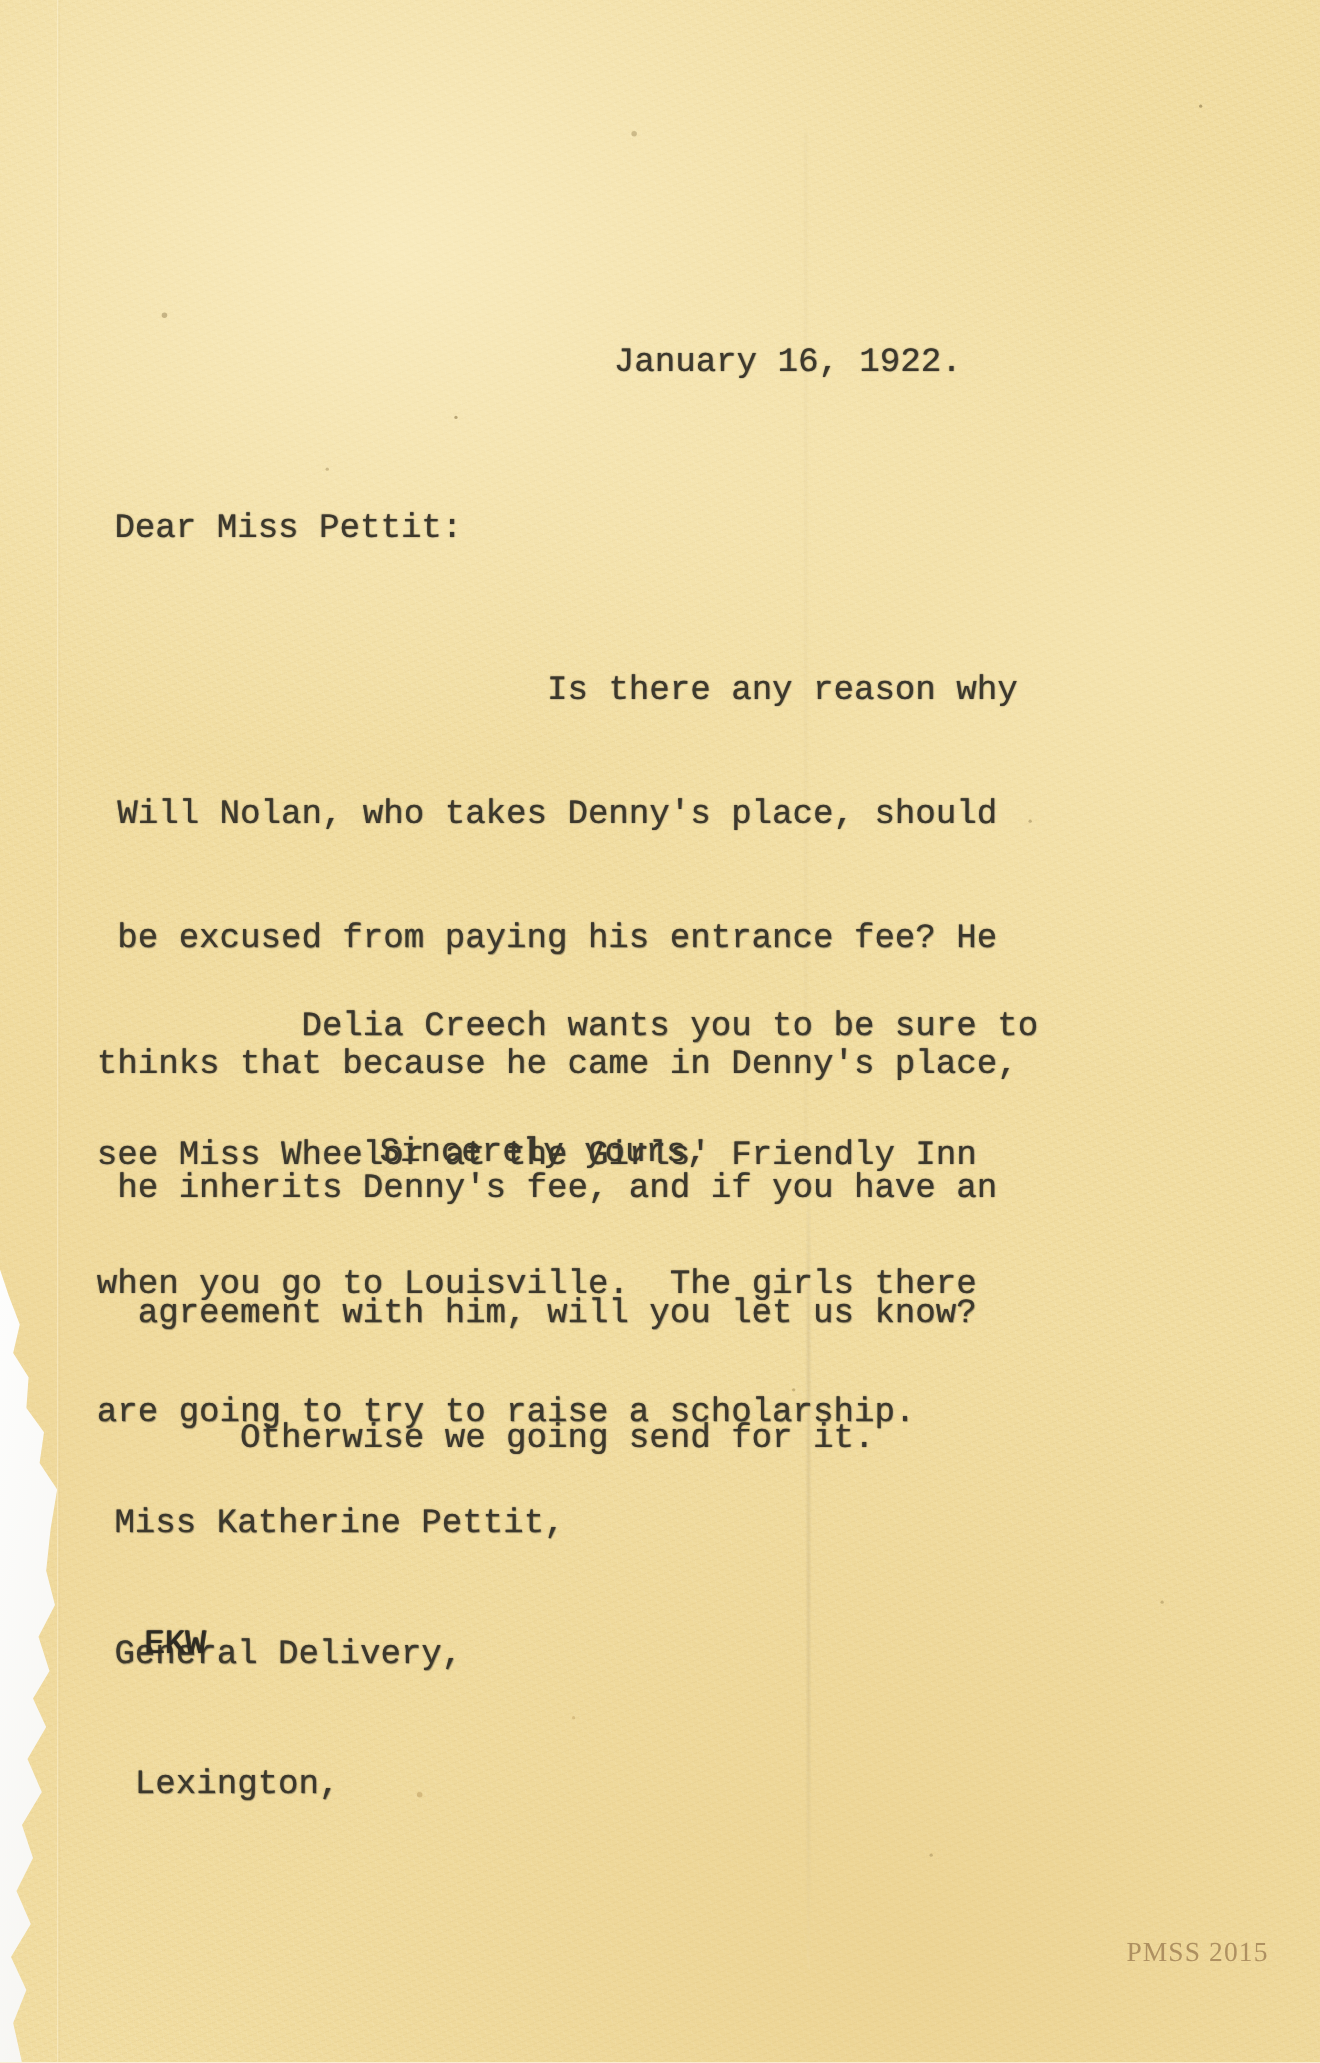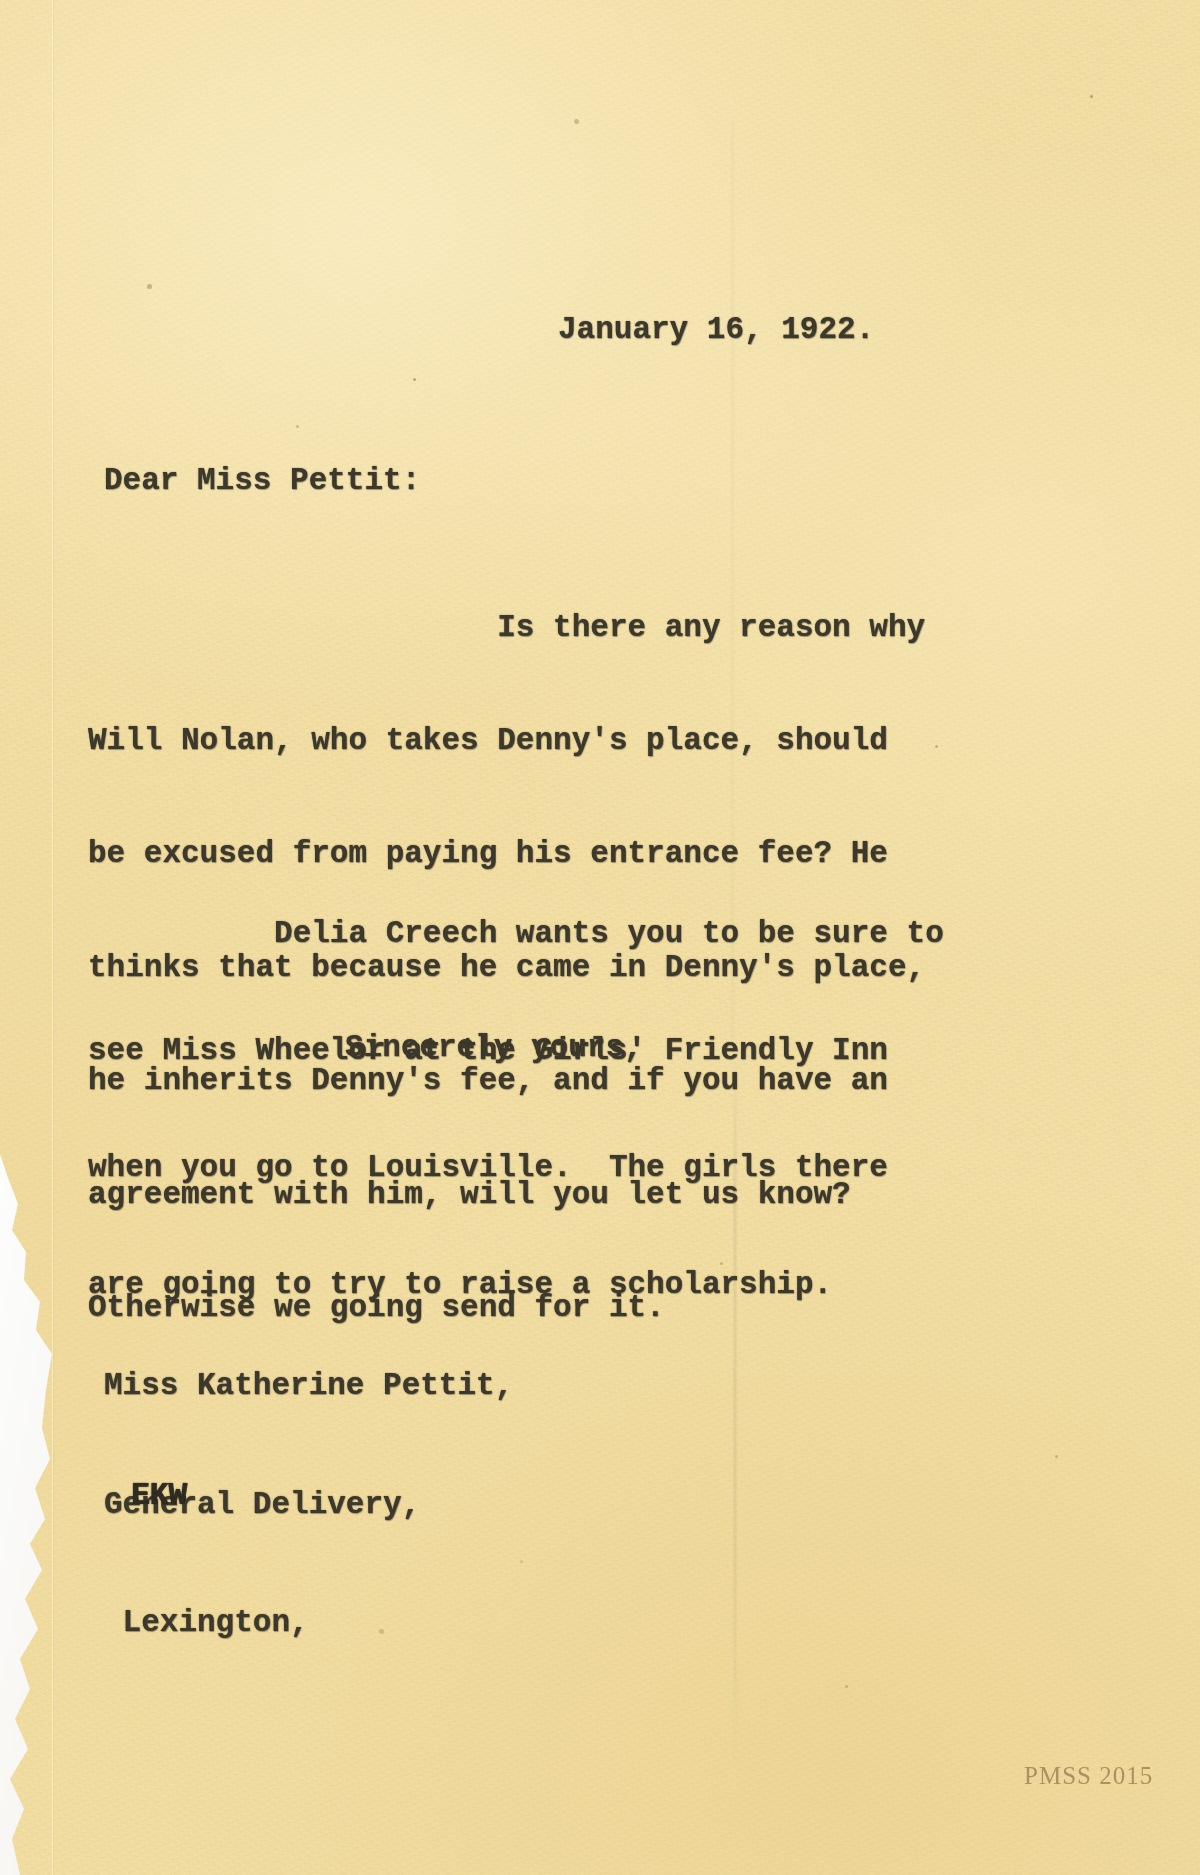--- a/index.html
+++ b/index.html
@@ -16,30 +16,30 @@
       repeating-linear-gradient(37deg, rgba(255,255,240,.06) 0 2px, transparent 2px 7px),
       repeating-linear-gradient(-23deg, rgba(172,138,76,.05) 0 1px, transparent 1px 6px),
       repeating-linear-gradient(81deg, rgba(255,250,228,.07) 0 1px, transparent 1px 5px),
       repeating-linear-gradient(4deg, rgba(190,158,95,.04) 0 1px, transparent 1px 4px);
     font-family:"Liberation Mono","DejaVu Sans Mono",monospace;
   }
   .typed{
     position:absolute;
     white-space:pre;
     font-size:31px;
-    font-weight:700;
+    font-weight:400;
     color:#3c382c;
     letter-spacing:0;
     text-shadow:0 0 1.3px rgba(60,54,42,.75), 0.6px 0.6px 0.8px rgba(60,54,42,.4);
     filter:blur(0.35px);
   }
   .line{white-space:pre;}
   .date{left:558px;top:312px;line-height:36px;}
   .salutation{left:104px;top:463px;line-height:36px;}
-  .para1{left:88px;top:533px;line-height:37.8px;}
+  .para1{left:88px;top:533px;line-height:37.8px;text-align:center;}
   .para2{left:88px;top:836px;line-height:39px;}
   .closing{left:345px;top:1030px;line-height:36px;}
   .address{left:104px;top:1287px;line-height:39.5px;}
   .initials{
     left:107px;top:1478px;line-height:36px;
     color:#2e2b22;
     text-shadow:0 0 1.6px rgba(40,36,28,.95), 1px 0 0.5px rgba(40,36,28,.8);
     margin-left:24px;
   }
   .watermark{

